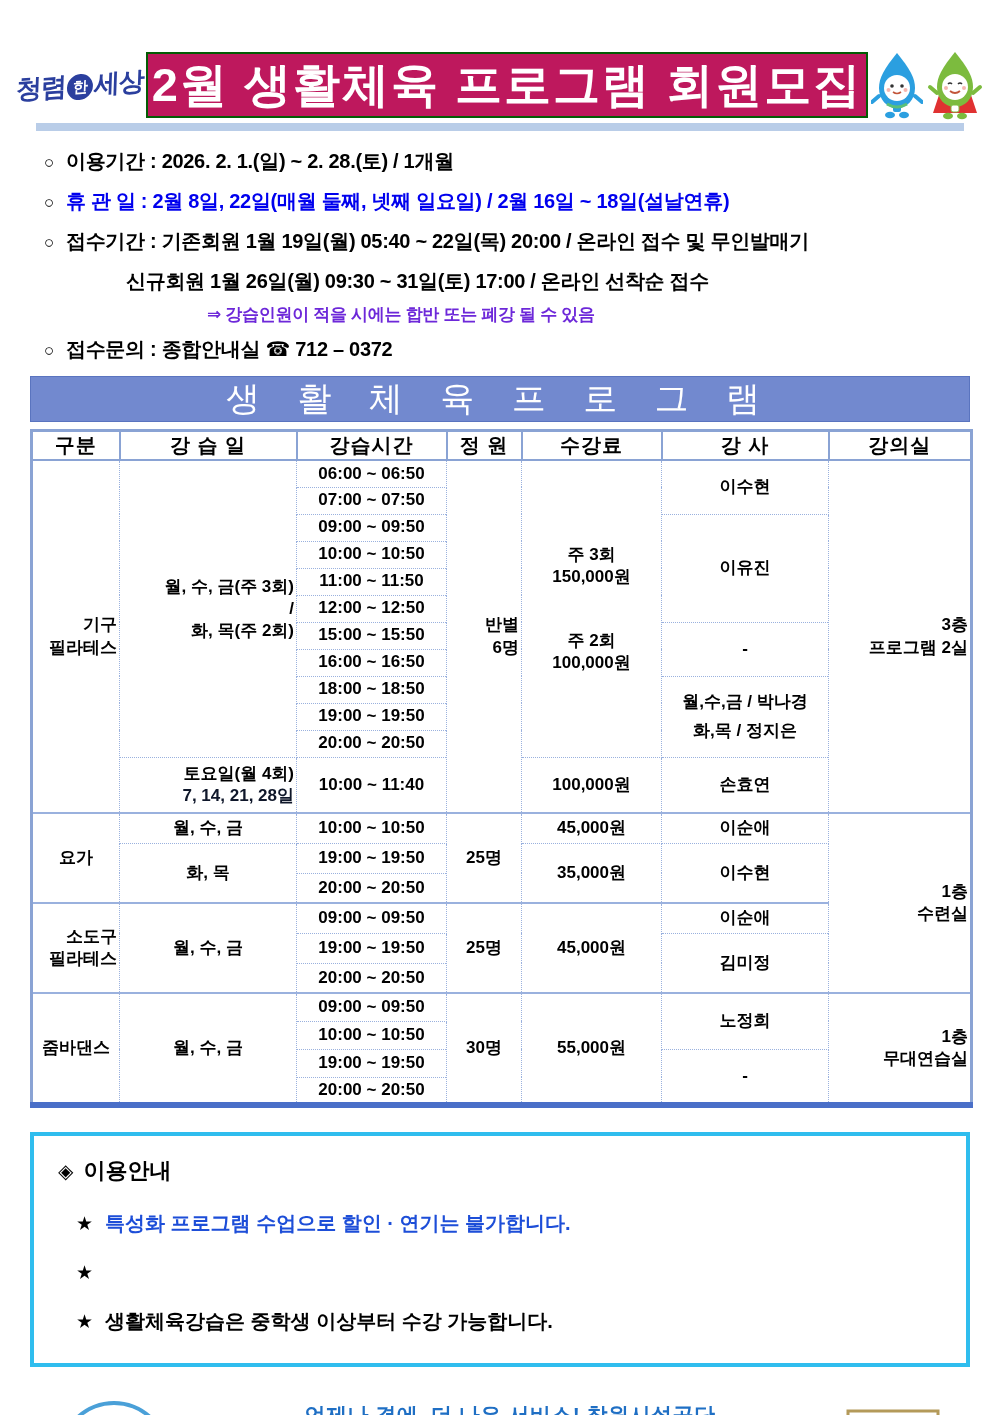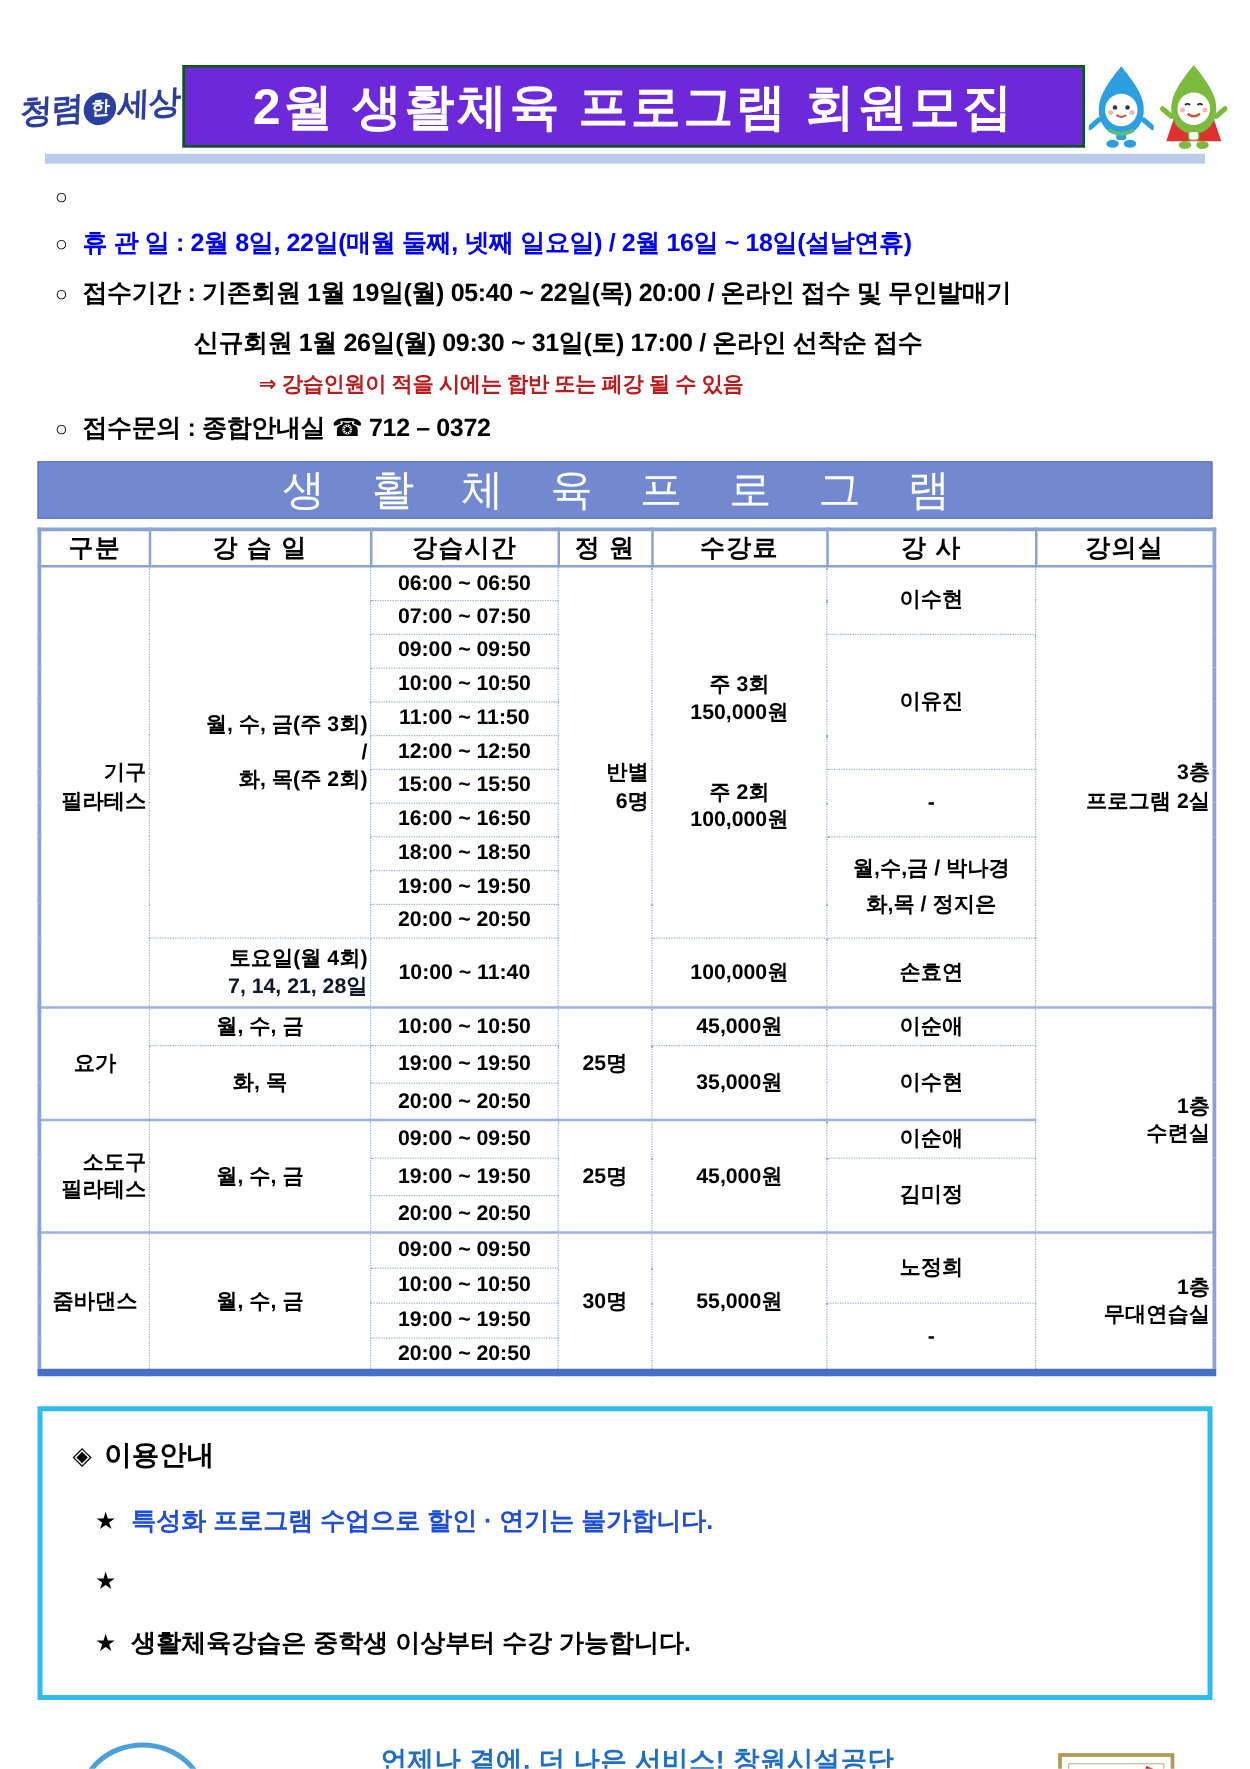--- a/index.html
+++ b/index.html
@@ -4,32 +4,32 @@
 <style>
   * { margin:0; padding:0; box-sizing:border-box; }
   body { background:#fff; font-family:"Liberation Sans","DejaVu Sans",sans-serif; }
   .page { position:relative; width:1000px; height:1415px; background:#fff; overflow:hidden; margin:0 auto; }
 
   
   .header { display:flex; align-items:stretch; margin:52px 14px 0 14px; height:66px; }
   .brand-logo { width:132px; display:flex; align-items:center; justify-content:center; position:relative; }
   .brand-text { color:#2b3f9e; font-weight:900; font-size:26px; transform:rotate(-4deg) skewX(-6deg); letter-spacing:-1px; white-space:nowrap; }
   .brand-badge { display:inline-block; width:26px; height:26px; background:#2b3f9e; color:#fff; border-radius:50%; font-size:15px; line-height:26px; text-align:center; vertical-align:middle; margin:0 1px; }
-  .green-banner { flex:1; background:#6d28d9; border:2px solid #045c04; color:#fff; display:flex; align-items:center; justify-content:center; font-size:40px; font-weight:800; letter-spacing:2px; white-space:nowrap; }
+  .green-banner { flex:1; background:#be185d; border:2px solid #045c04; color:#fff; display:flex; align-items:center; justify-content:center; font-size:47px; font-weight:800; letter-spacing:2px; white-space:nowrap; }
   .mascots { width:118px; display:flex; align-items:center; justify-content:center; gap:4px; }
   .blue-rule { height:8px; background:#b9cde8; margin:5px 36px 0 36px; }
 
   
   .info { margin:17px 0 0 44px; }
   .info-line { display:flex; align-items:baseline; font-size:20px; font-weight:700; color:#000; margin-bottom:13px; letter-spacing:-0.3px; }
   .info-line .bullet { font-size:17px; margin-right:12px; font-weight:400; }
   .info-line.blue { color:#0000ee; }
-  .info-cont { margin-left:111px; margin-bottom:8px;text-align:right; }
+  .info-cont { margin-left:82px; margin-bottom:8px;text-align:right; }
   .info-note { margin-left:163px; margin-bottom:10px; font-size:17px; }
-  .info-note.blue { color:#b91c1c;text-align:center; }
+  .info-note.blue { color:#6d28d9;text-align:center; }
 
   
   .section-banner { margin:10px 30px 7px 30px; height:46px; background:#7289cf; border:1px solid #5a74bf; color:#fff; display:flex; align-items:center; justify-content:center; font-size:34px; font-weight:400; letter-spacing:14px; }
 
   
   table.prog { width:940px; margin:0 30px; border-collapse:collapse; table-layout:fixed; border:3px solid #8aa3d4; border-bottom:6px solid #4a6fc8; }
   table.prog th { border:2px solid #8aa3d4; background:#fff; font-size:20px; font-weight:800; color:#000; height:16px; letter-spacing:1px; }
   table.prog td { border:1px dotted #9ab1de; text-align:center; vertical-align:middle; font-size:17px; font-weight:700; color:#000; line-height:1.3; padding:1px 2px; }
   col.c-gubun{width:88px;} col.c-day{width:177px;} col.c-time{width:150px;} col.c-cap{width:75px;} col.c-fee{width:140px;} col.c-teacher{width:167px;} col.c-room{width:143px;}
   tr.t { height:27px; } tr.sat { height:56px; } tr.y { height:30px; } tr.z { height:28px; }
@@ -97,20 +97,21 @@
         <path d="M10,44 L3,38" stroke="#7cbb3e" stroke-width="4" stroke-linecap="round"></path>
         <path d="M46,44 L53,38" stroke="#7cbb3e" stroke-width="4" stroke-linecap="round"></path>
       </svg>
     </div>
   </div>
   <div class="blue-rule"></div>
 
   <div class="info">
     <div class="info-line">
       <span class="bullet">○</span>
+      <span class="txt">이용기간 : 2026. 2. 1.(일) ~ 2. 28.(토) / 1개월</span>
     </div>
     <div class="info-line blue">
       <span class="bullet" style="color:#000">○</span>
       <span class="txt">휴 관 일 : 2월 8일, 22일(매월 둘째, 넷째 일요일) / 2월 16일 ~ 18일(설날연휴)</span>
     </div>
     <div class="info-line">
       <span class="bullet">○</span>
       <span class="txt">접수기간 : 기존회원 1월 19일(월) 05:40 ~ 22일(목) 20:00 / 온라인 접수 및 무인발매기</span>
     </div>
     <div class="info-line info-cont">

